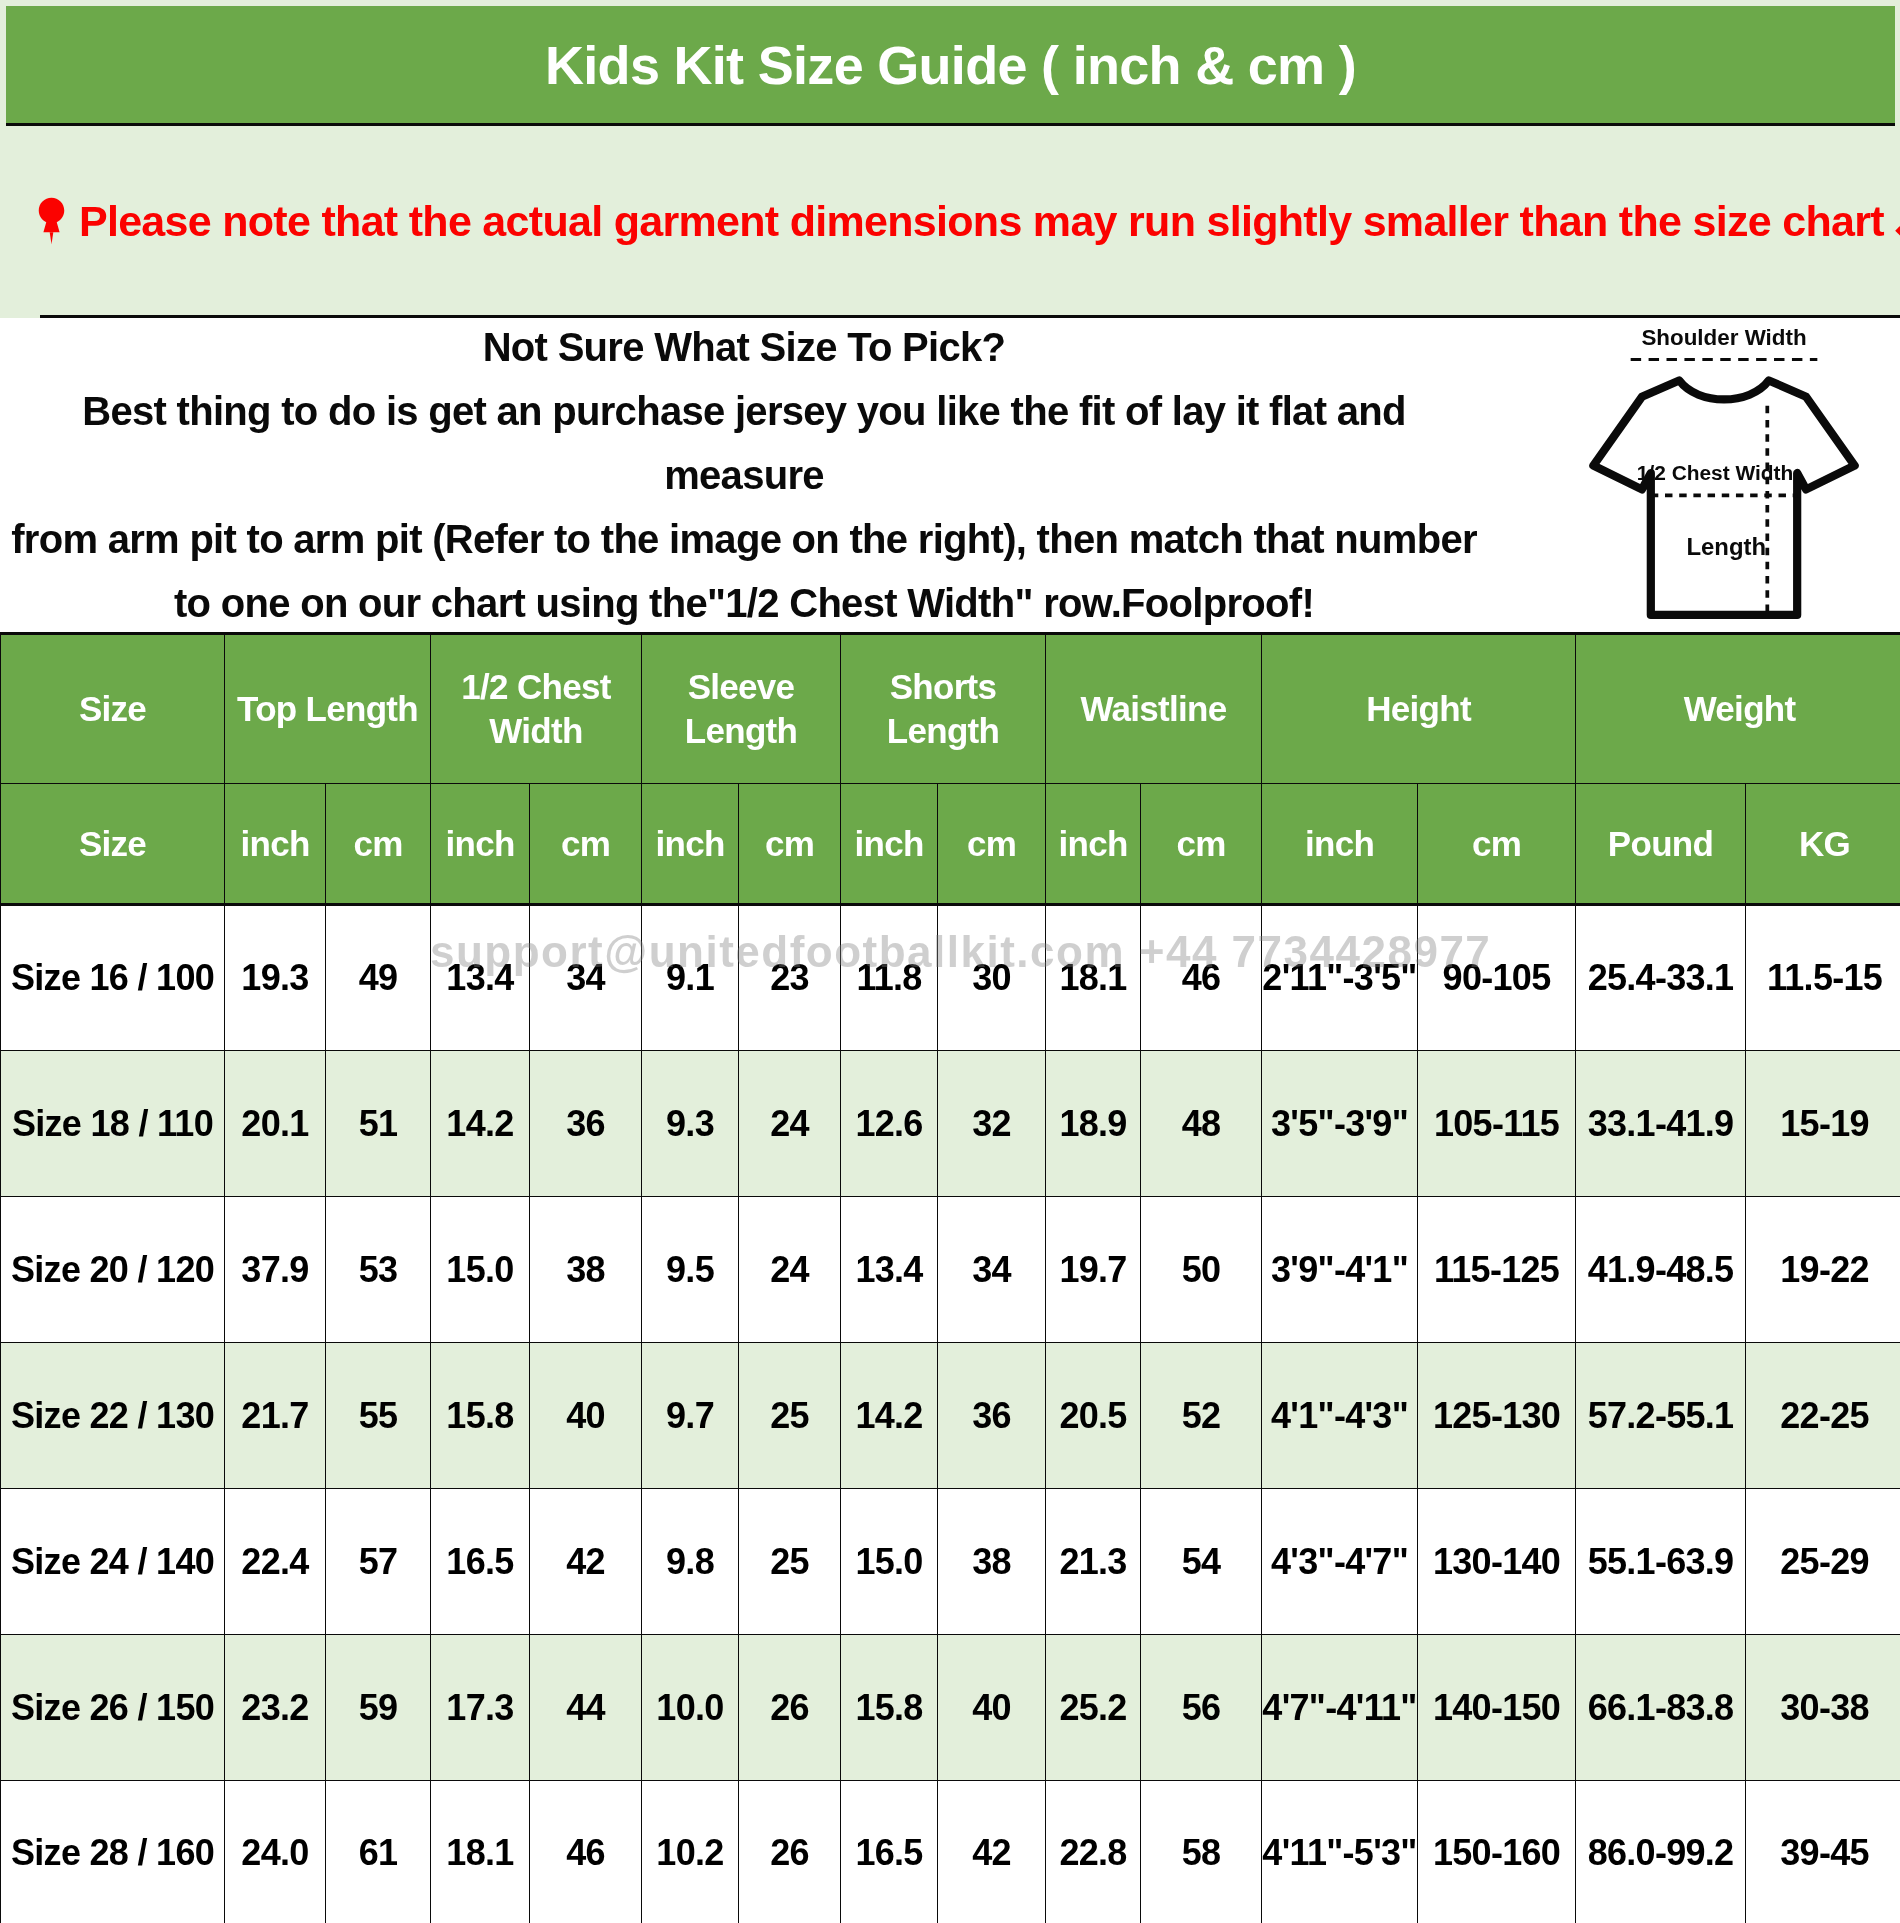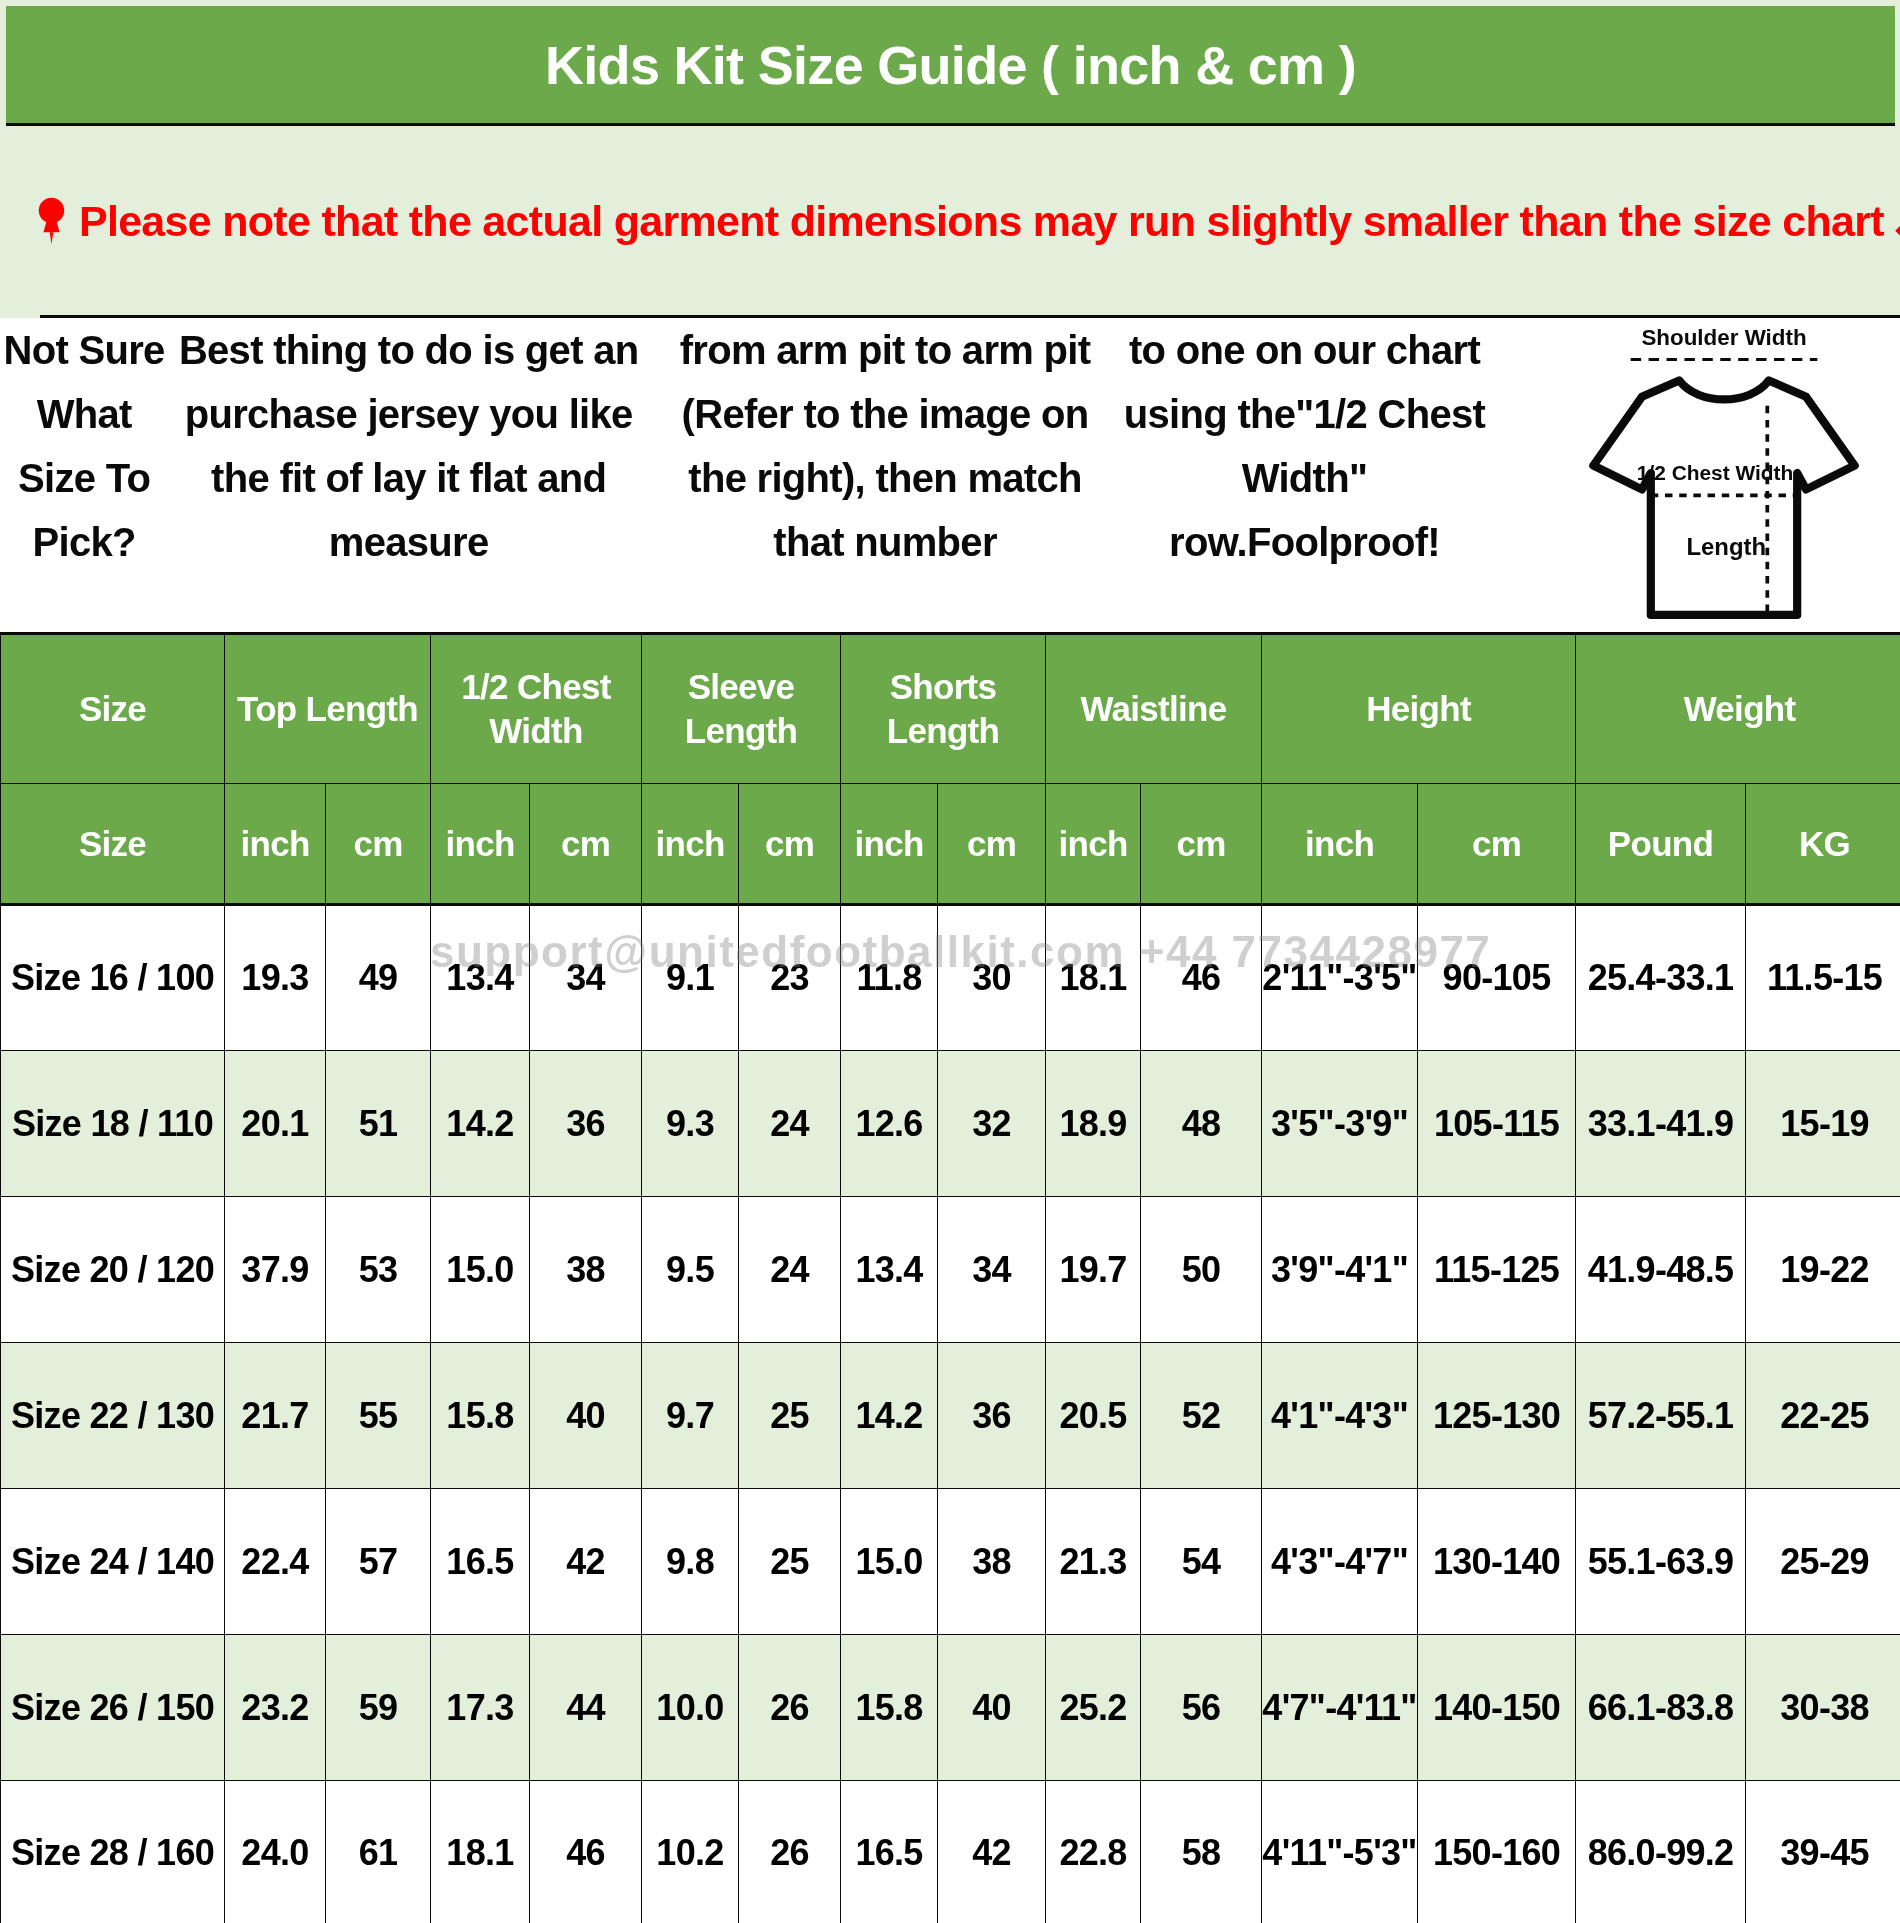--- a/index.html
+++ b/index.html
@@ -33,21 +33,21 @@
     color:#fb0200;font-size:43px;letter-spacing:-0.7px;font-stretch:condensed;
     white-space:nowrap;
   }
   .notice-icon{display:inline-block;margin:0 7.5px;}
   .notice-icon svg{display:block;}
 
   
   .info-section{position:absolute;top:318px;left:0;width:1901px;height:314px;background:#ffffff;}
   .info-text{
     position:absolute;left:0;top:0;width:1488px;height:100%;
-    display:flex;flex-direction:row;justify-content:center;
+    display:flex;flex-direction:column;justify-content:center;
     text-align:center;color:#0a0a0a;font-size:40px;line-height:1.6;
     letter-spacing:-0.7px;font-stretch:condensed;
   }
   .tshirt-diagram{position:absolute;top:322px;right:9px;width:336px;height:308px;}
 
   
   table.size-table{
     position:absolute;top:632px;left:0;width:1901px;height:1291px;
     border-collapse:collapse;table-layout:fixed;
     border-top:3.7px solid #0a0a0a;border-bottom:3.7px solid #0a0a0a;

